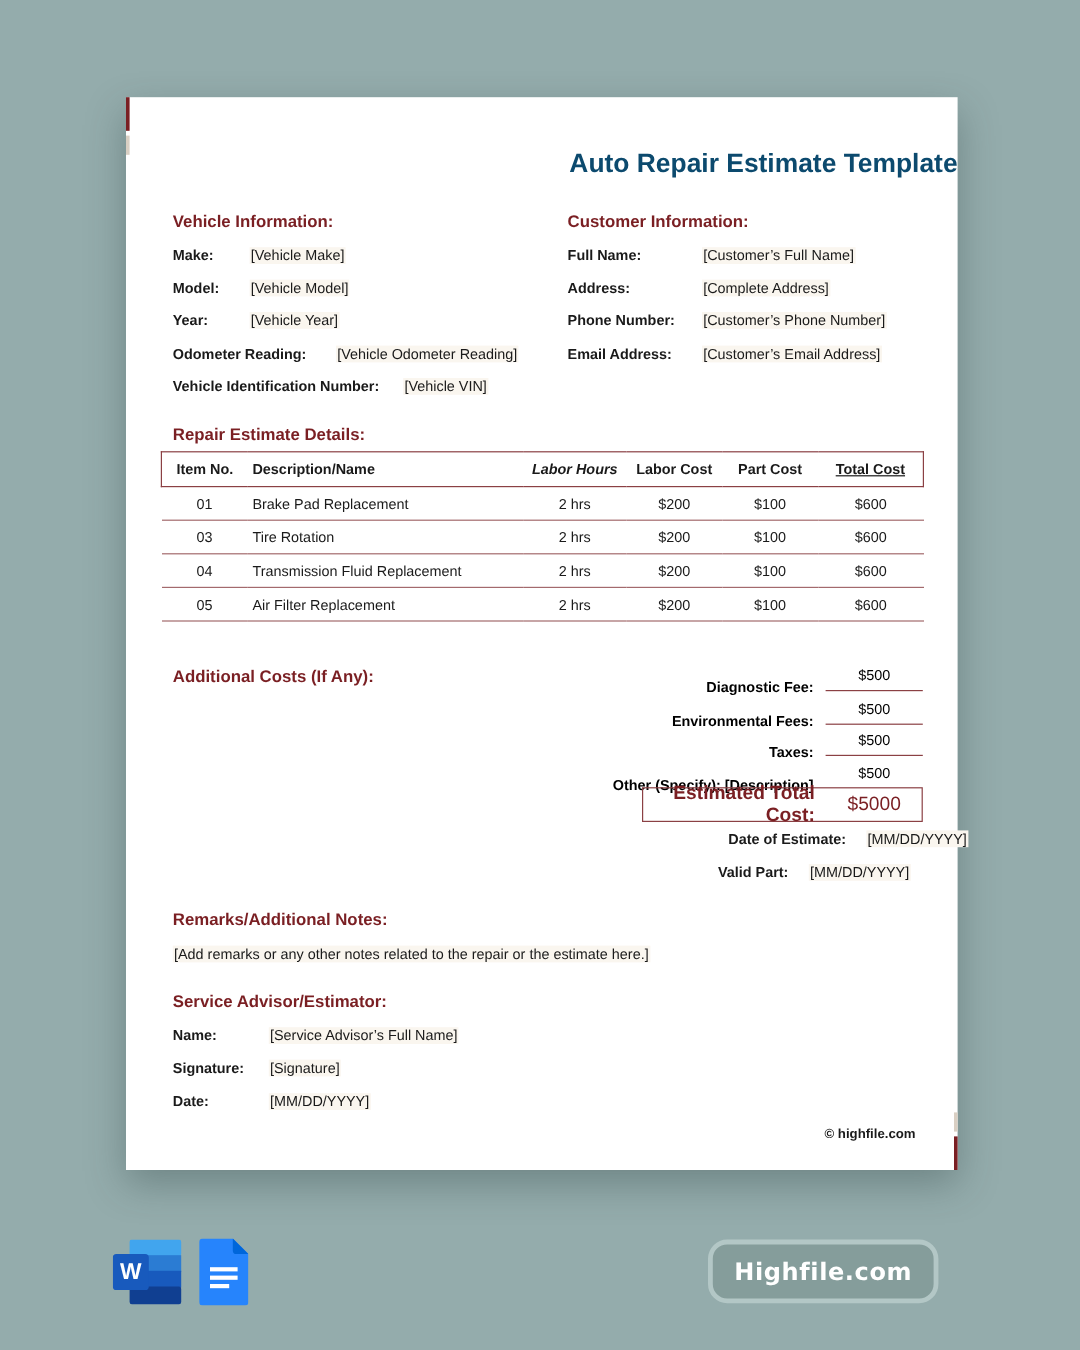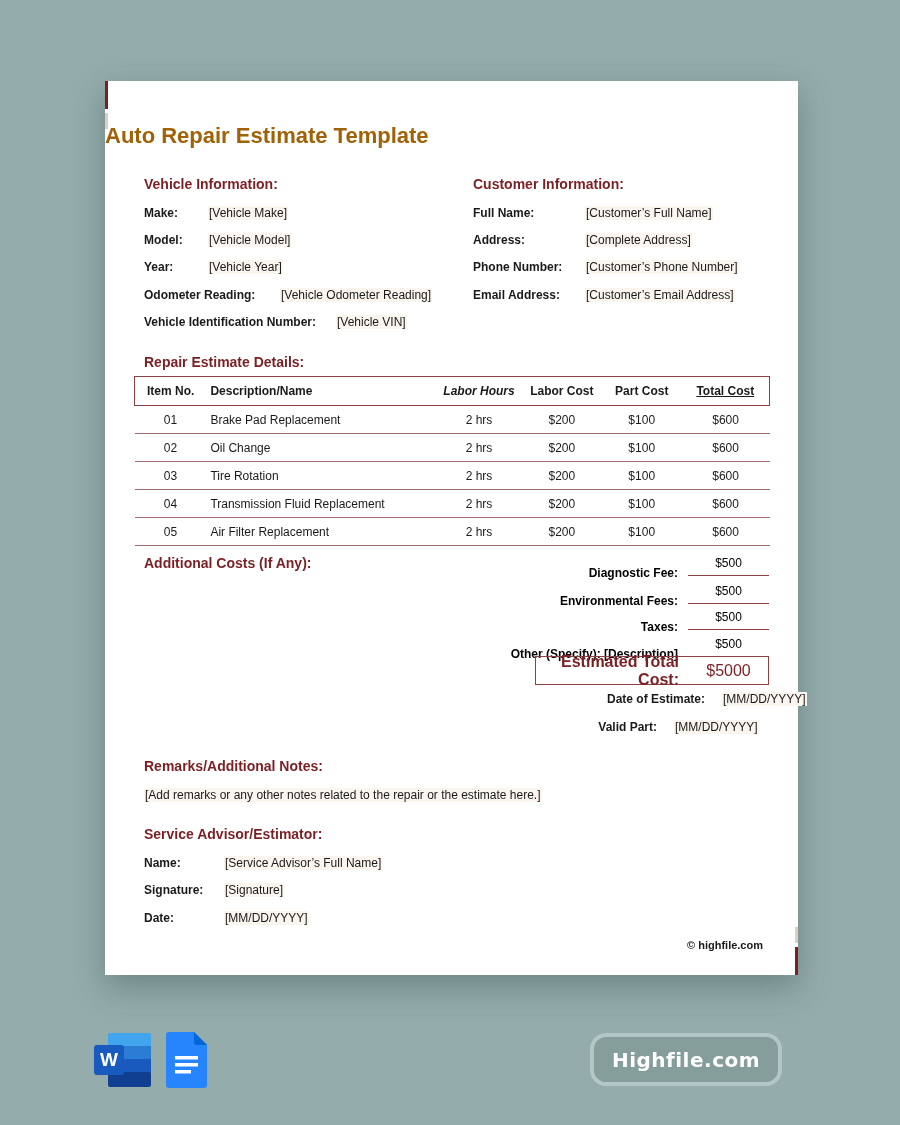--- a/index.html
+++ b/index.html
@@ -24,22 +24,22 @@
     position: absolute; left: 0; top: 32px; width: 3px; height: 16px; background: #d9cfc3;
   }
   .accent-br {
     position: absolute; right: 0; bottom: 0; width: 3px; height: 28px; background: #7a1f23;
   }
   .accent-br2 {
     position: absolute; right: 0; bottom: 32px; width: 3px; height: 16px; background: #d9cfc3;
   }
   .title {
     position: absolute; left: 0; right: 0; top: 42px;
-    text-align: left;
-    color: #a16207;
+    text-align: right;
+    color: #0c4a6e;
     font-weight: bold;
     font-size: 22px;
   }
   .section-head {
     position: absolute;
     color: #7a1f23;
     font-weight: bold;
     font-size: 14px;
   }
   .field {
@@ -173,28 +173,20 @@
         <th style="width:86px;font-style:italic;">Labor Hours</th>
         <th style="width:80px;">Labor Cost</th>
         <th style="width:80px;">Part Cost</th>
         <th style="width:88px;">Total Cost</th>
       </tr>
     </thead>
     <tbody>
       <tr>
         <td>01</td>
         <td class="desc">Brake Pad Replacement</td>
-        <td>2 hrs</td>
-        <td>$200</td>
-        <td>$100</td>
-        <td>$600</td>
-      </tr>
-      <tr>
-        <td>02</td>
-        <td class="desc">Oil Change</td>
         <td>2 hrs</td>
         <td>$200</td>
         <td>$100</td>
         <td>$600</td>
       </tr>
       <tr>
         <td>03</td>
         <td class="desc">Tire Rotation</td>
         <td>2 hrs</td>
         <td>$200</td>

